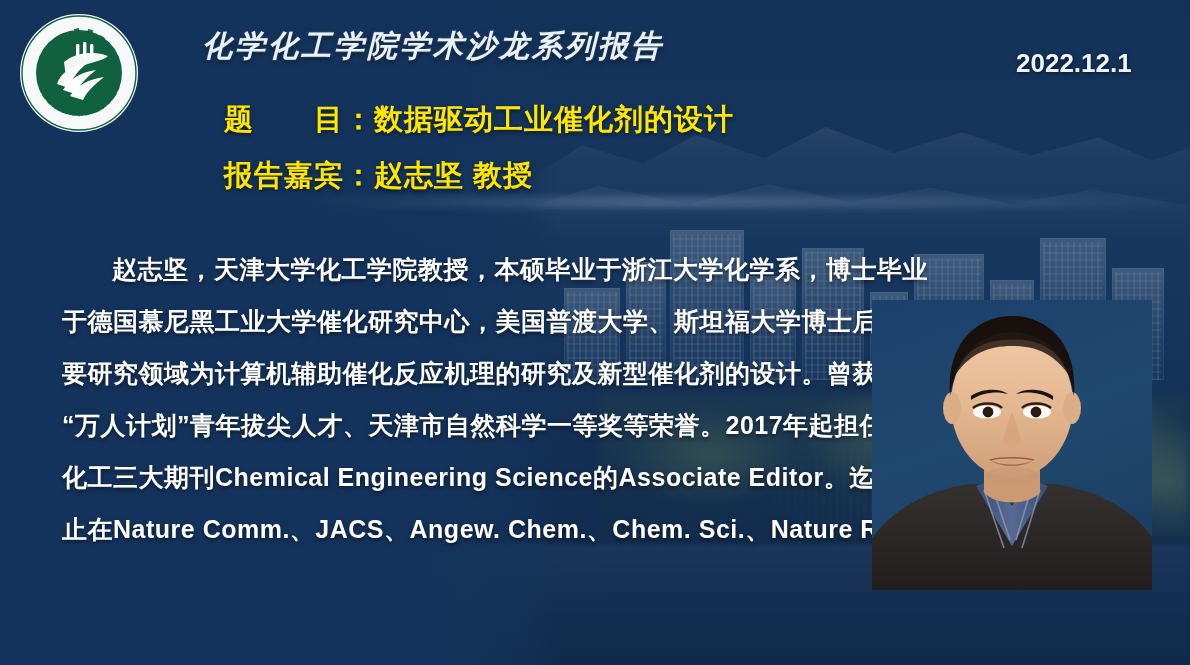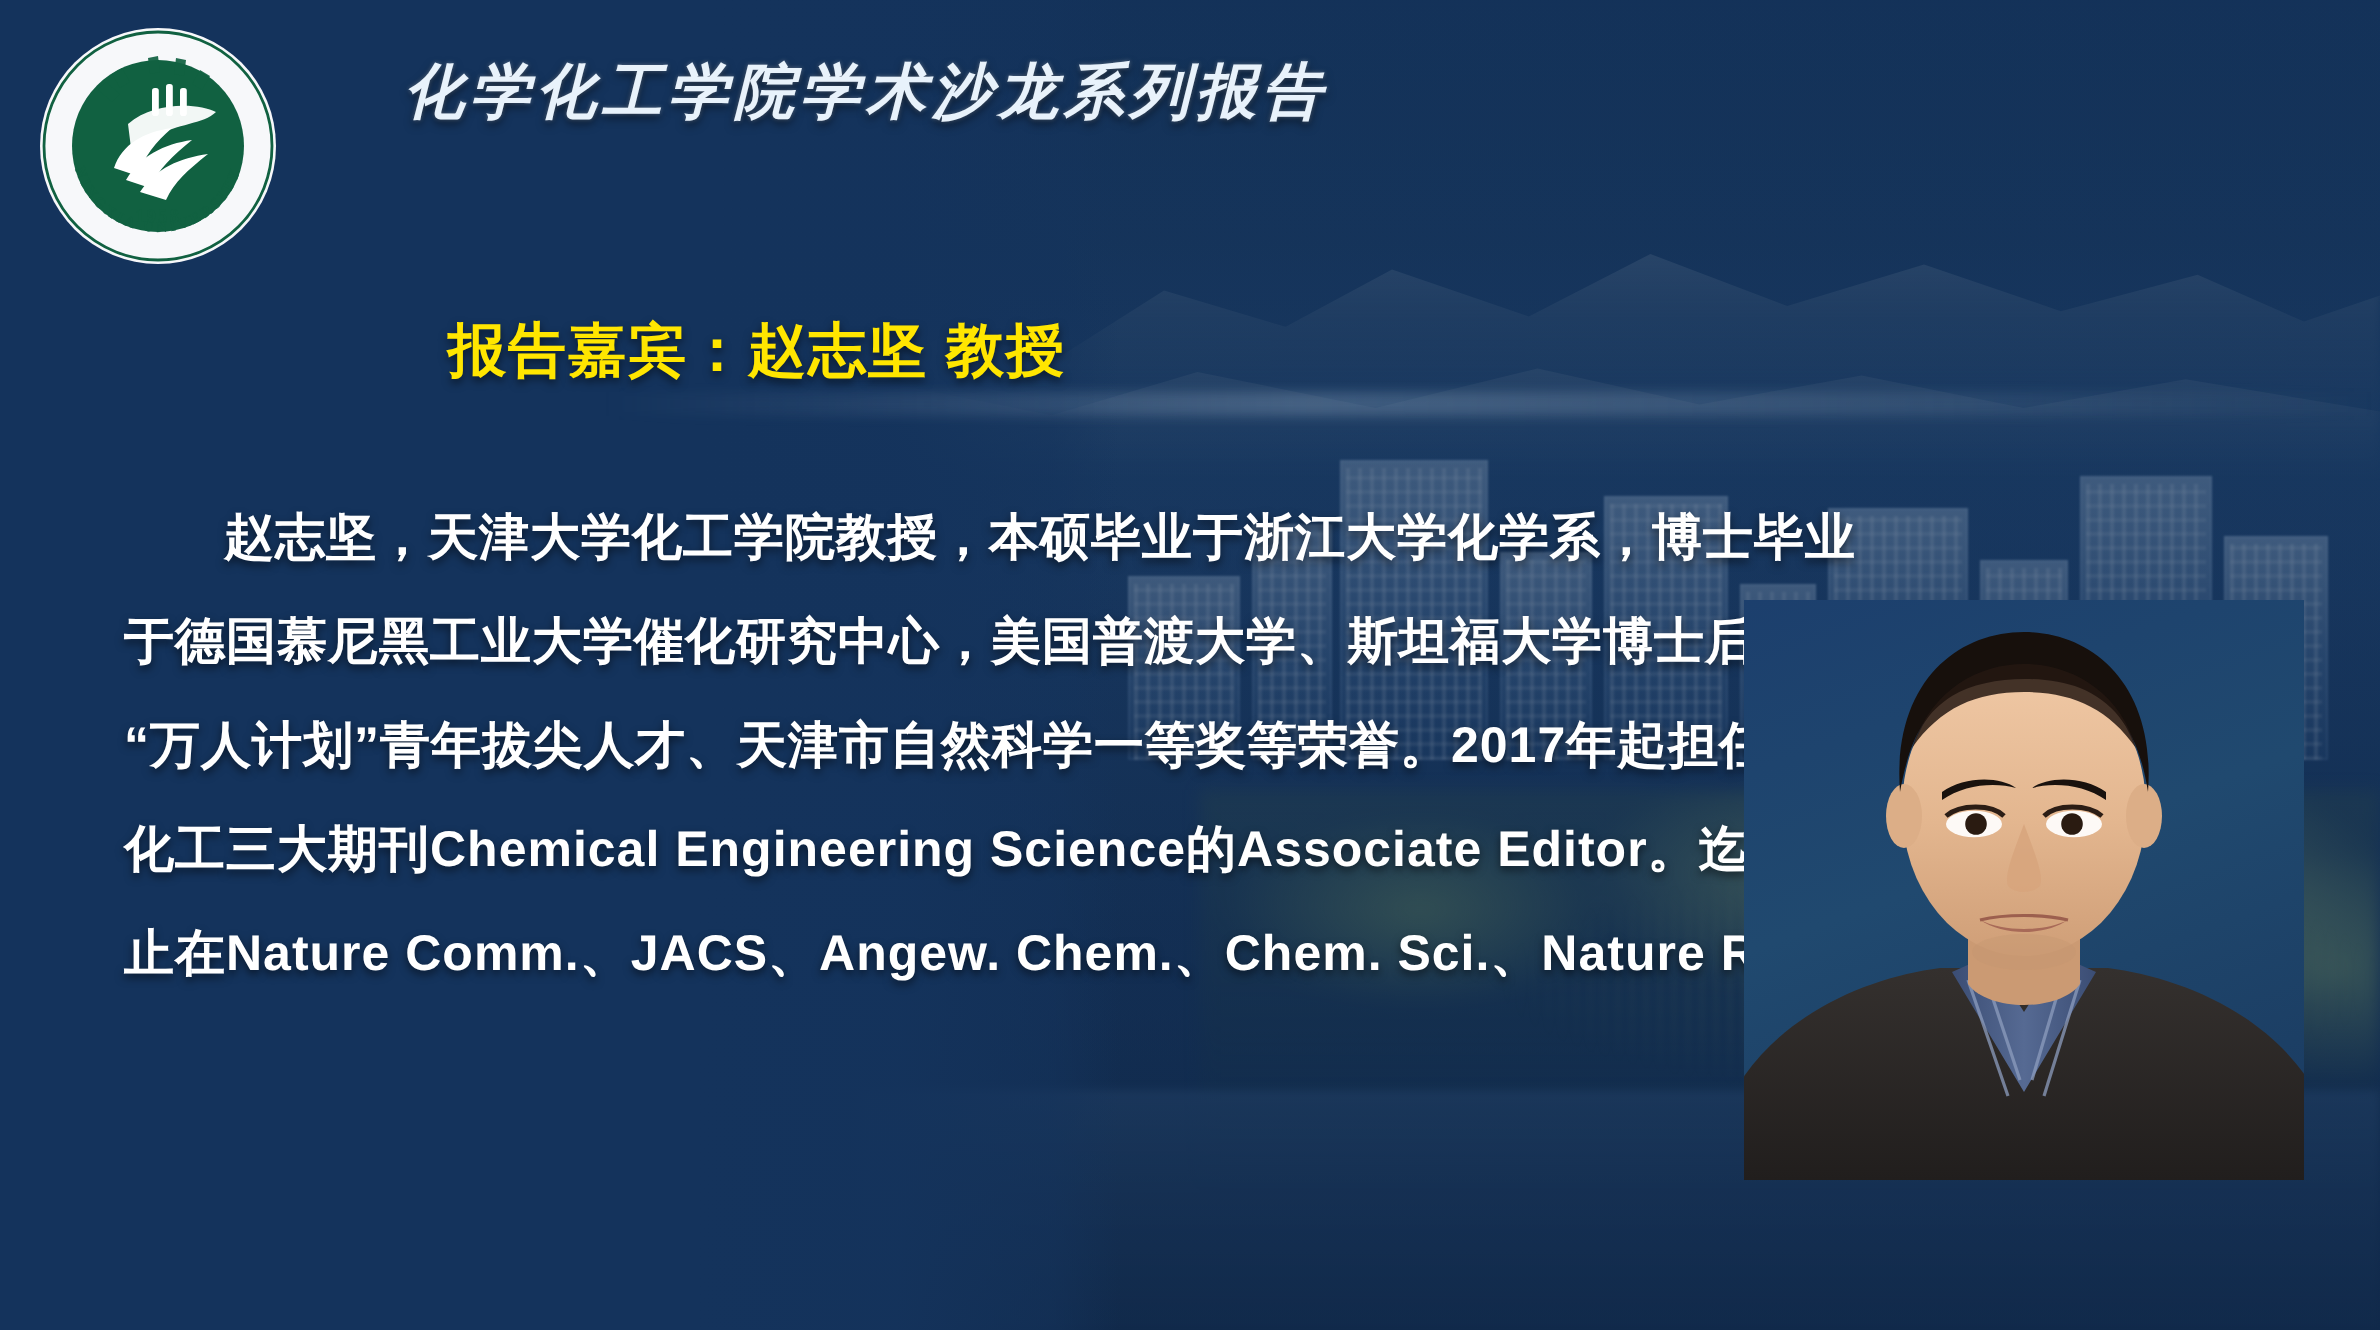--- a/index.html
+++ b/index.html
@@ -264,27 +264,30 @@
       </g>
       <text font-family="'Liberation Serif',serif" font-size="7.6" font-weight="bold" fill="#116141" letter-spacing="1.6">
         <textPath href="#arcBottom" startOffset="50%" text-anchor="middle">NINGXIA UNIVERSITY</textPath>
       </text>
       <text x="63" y="101" text-anchor="middle" font-family="'Liberation Serif',serif" font-size="9.5" font-weight="bold" fill="#116141" letter-spacing="1">1958</text>
     </svg>
   </div>
 
   <div class="main-title">化学化工学院学术沙龙系列报告</div>
 
-
+  <div class="date-label">2022.12.1</div>
+
+  <div class="subject-line">题　　目：数据驱动工业催化剂的设计</div>
 
   <div class="guest-line">报告嘉宾：赵志坚 教授</div>
 
   <div class="body-block">
     <div class="body-line indent">赵志坚，天津大学化工学院教授，本硕毕业于浙江大学化学系，博士毕业</div>
     <div class="body-line">于德国慕尼黑工业大学催化研究中心，美国普渡大学、斯坦福大学博士后。主</div>
+    <div class="body-line">要研究领域为计算机辅助催化反应机理的研究及新型催化剂的设计。曾获</div>
     <div class="body-line">“万人计划”青年拔尖人才、天津市自然科学一等奖等荣誉。2017年起担任</div>
     <div class="body-line">化工三大期刊Chemical Engineering Science的Associate Editor。迄今为</div>
     <div class="body-line">止在Nature Comm.、JACS、Angew. Chem.、Chem. Sci.、Nature Rev.</div>
   </div>
 
   <div class="portrait">
     <div class="ph-bg"></div>
     <svg viewBox="0 0 280 290" xmlns="http://www.w3.org/2000/svg">
       <defs>
         <linearGradient id="skin" x1="0" y1="0" x2="0" y2="1">

